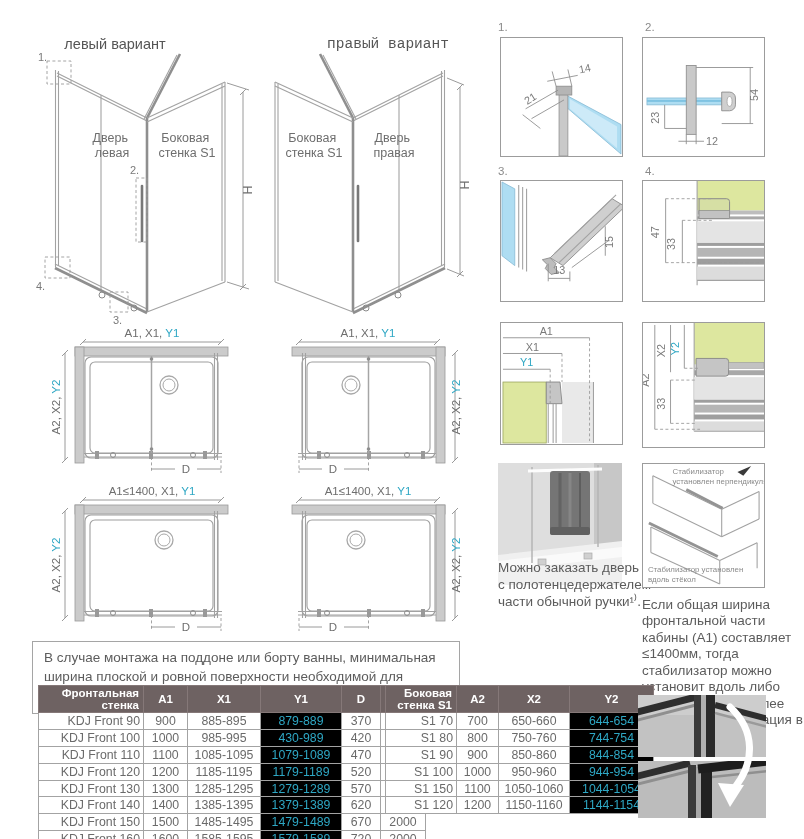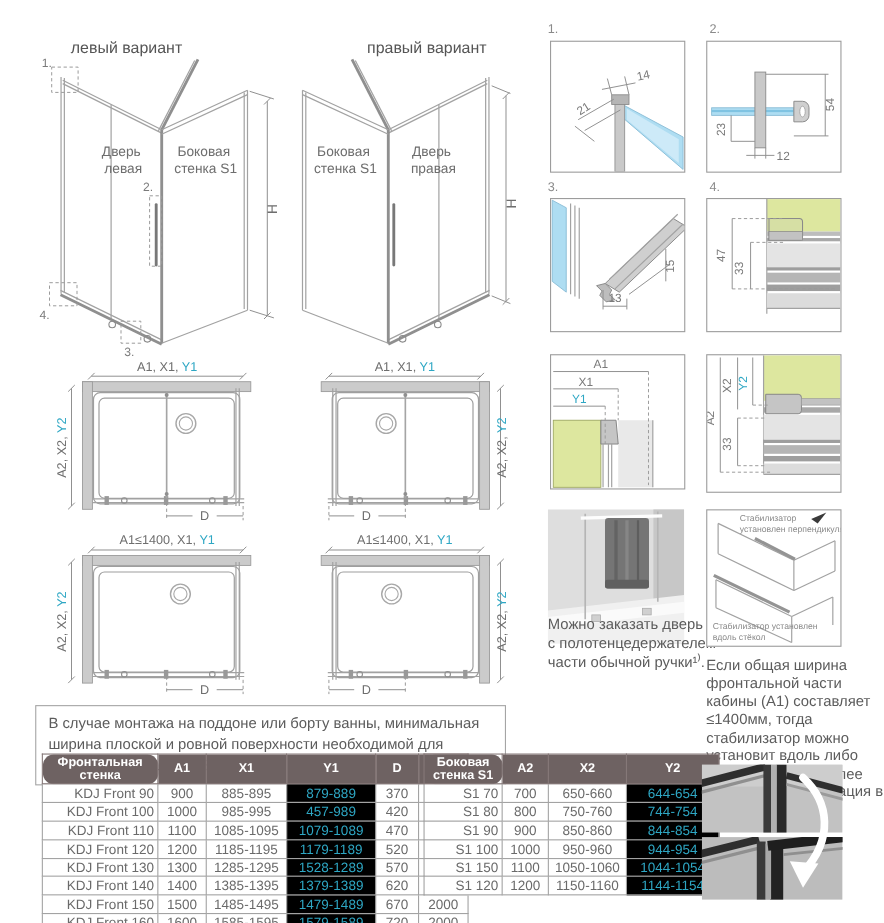--- a/index.html
+++ b/index.html
@@ -21,21 +21,21 @@
   .tray{fill:#fff;stroke:#9e9e9e;stroke-width:1.1;}
   .box{border:1px solid #9c9c9c;background:#fff;box-sizing:border-box;}
   .num{font-size:11.5px;color:#8a8a8a;}
   .note{border:1px solid #a5a5a5;font-size:13.5px;line-height:1.4;color:#5c5c5c;
         padding:7px 11px;box-sizing:border-box;}
   .cap{font-size:13.5px;line-height:1.25;color:#5c5c5c;}
   .info{font-size:13.5px;line-height:1.22;color:#5c5c5c;}
   table.tbl{border-collapse:collapse;table-layout:fixed;font-size:12px;color:#6a6a6a;}
   table.tbl th{background:#6e6262;color:#fff;font-weight:700;font-size:11.5px;
         border:1px solid #857878;padding:1px 4px;text-align:center;}
-  table.tbl th:first-child{text-align:center;border-radius:10px;}
+  table.tbl th:first-child{text-align:right;}
   table.tbl td{border:1px solid #a3a3a3;text-align:center;padding:0 3px;height:15.9px;
         font-size:12.3px;background:#fff;}
   table.tbl td.name{text-align:right;padding-left:6px;}
   table.tbl td.teal{color:#2ea7c4;background:#000000;}
   #front-table{width:333px;}
   #front-table th:nth-child(1){width:96px;}
   #front-table th:nth-child(2){width:35px;}
   #front-table th:nth-child(3){width:64px;}
   #front-table th:nth-child(4){width:72px;}
   #front-table th:nth-child(5){width:30px;}
@@ -45,21 +45,21 @@
   #side-table th:nth-child(2){width:33px;}
   #side-table th:nth-child(3){width:62px;}
   #side-table th:nth-child(4){width:75px;}
 </style>
 </head>
 <body>
 
 <div class="page">
 
   <div class="abs title" style="left:35px;top:36px;width:160px;">левый вариант</div>
-  <div class="abs title" style="left:308px;top:36px;width:160px;">правый вариант</div>
+  <div class="abs title" style="left:308px;top:36px;width:160px;font-family:Liberation Mono, monospace;">правый вариант</div>
 
   <svg class="abs" style="left:30px;top:45px;" width="225" height="282" viewBox="0 0 225 282">
     <g>
       <line class="ln" x1="25.5" y1="25" x2="25.5" y2="222"></line>
       <line class="ln" x1="28.5" y1="26" x2="28.5" y2="221"></line>
     </g>
     <g>
       <line class="ln" x1="27" y1="28" x2="117" y2="73"></line>
       <line class="ln" x1="27" y1="31" x2="117" y2="76"></line>
       <line class="ln" x1="71" y1="50" x2="71" y2="245"></line>
@@ -552,21 +552,21 @@
           <td class="">900</td>
           <td class="">885-895</td>
           <td class="teal">879-889</td>
           <td class="">370</td>
           <td class="">2000</td>
         </tr>
         <tr>
           <td class="name ">KDJ Front 100</td>
           <td class="">1000</td>
           <td class="">985-995</td>
-          <td class="teal">457-989</td>
+          <td class="teal">430-989</td>
           <td class="">420</td>
           <td class="">2000</td>
         </tr>
         <tr>
           <td class="name ">KDJ Front 110</td>
           <td class="">1100</td>
           <td class="">1085-1095</td>
           <td class="teal">1079-1089</td>
           <td class="">470</td>
           <td class="">2000</td>
@@ -576,21 +576,21 @@
           <td class="">1200</td>
           <td class="">1185-1195</td>
           <td class="teal">1179-1189</td>
           <td class="">520</td>
           <td class="">2000</td>
         </tr>
         <tr>
           <td class="name ">KDJ Front 130</td>
           <td class="">1300</td>
           <td class="">1285-1295</td>
-          <td class="teal">1528-1289</td>
+          <td class="teal">1279-1289</td>
           <td class="">570</td>
           <td class="">2000</td>
         </tr>
         <tr>
           <td class="name ">KDJ Front 140</td>
           <td class="">1400</td>
           <td class="">1385-1395</td>
           <td class="teal">1379-1389</td>
           <td class="">620</td>
           <td class="">2000</td>

